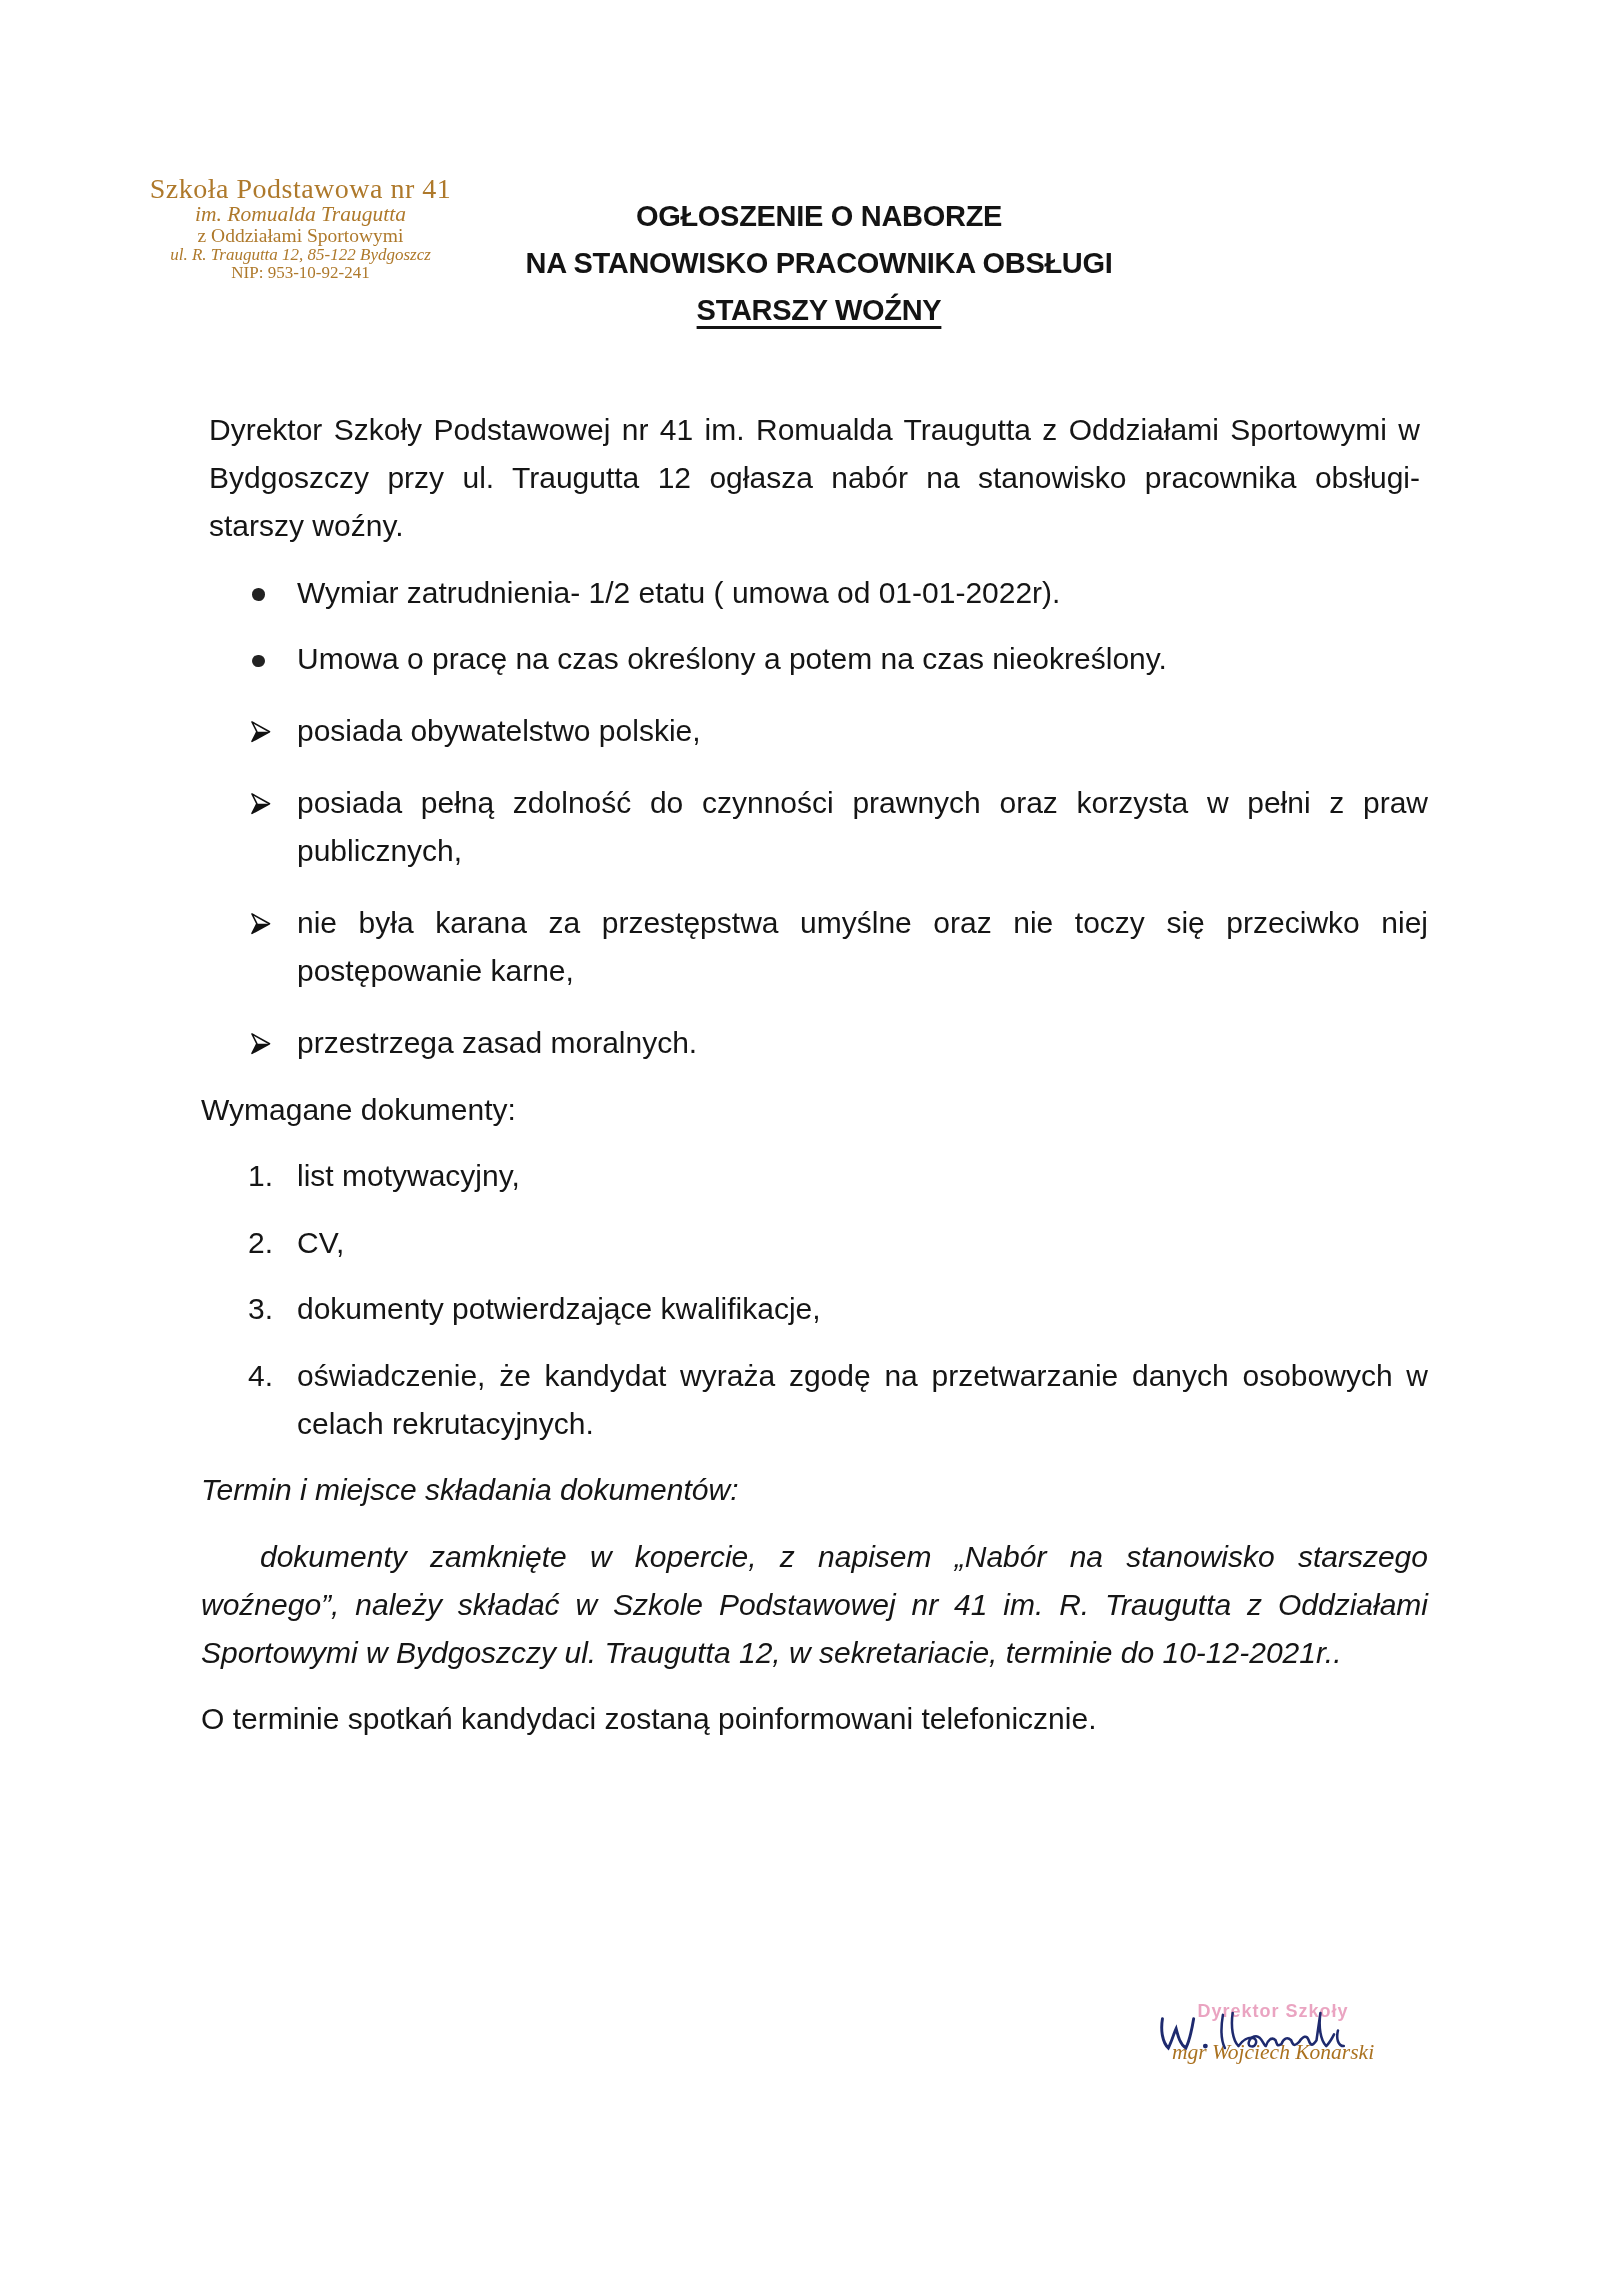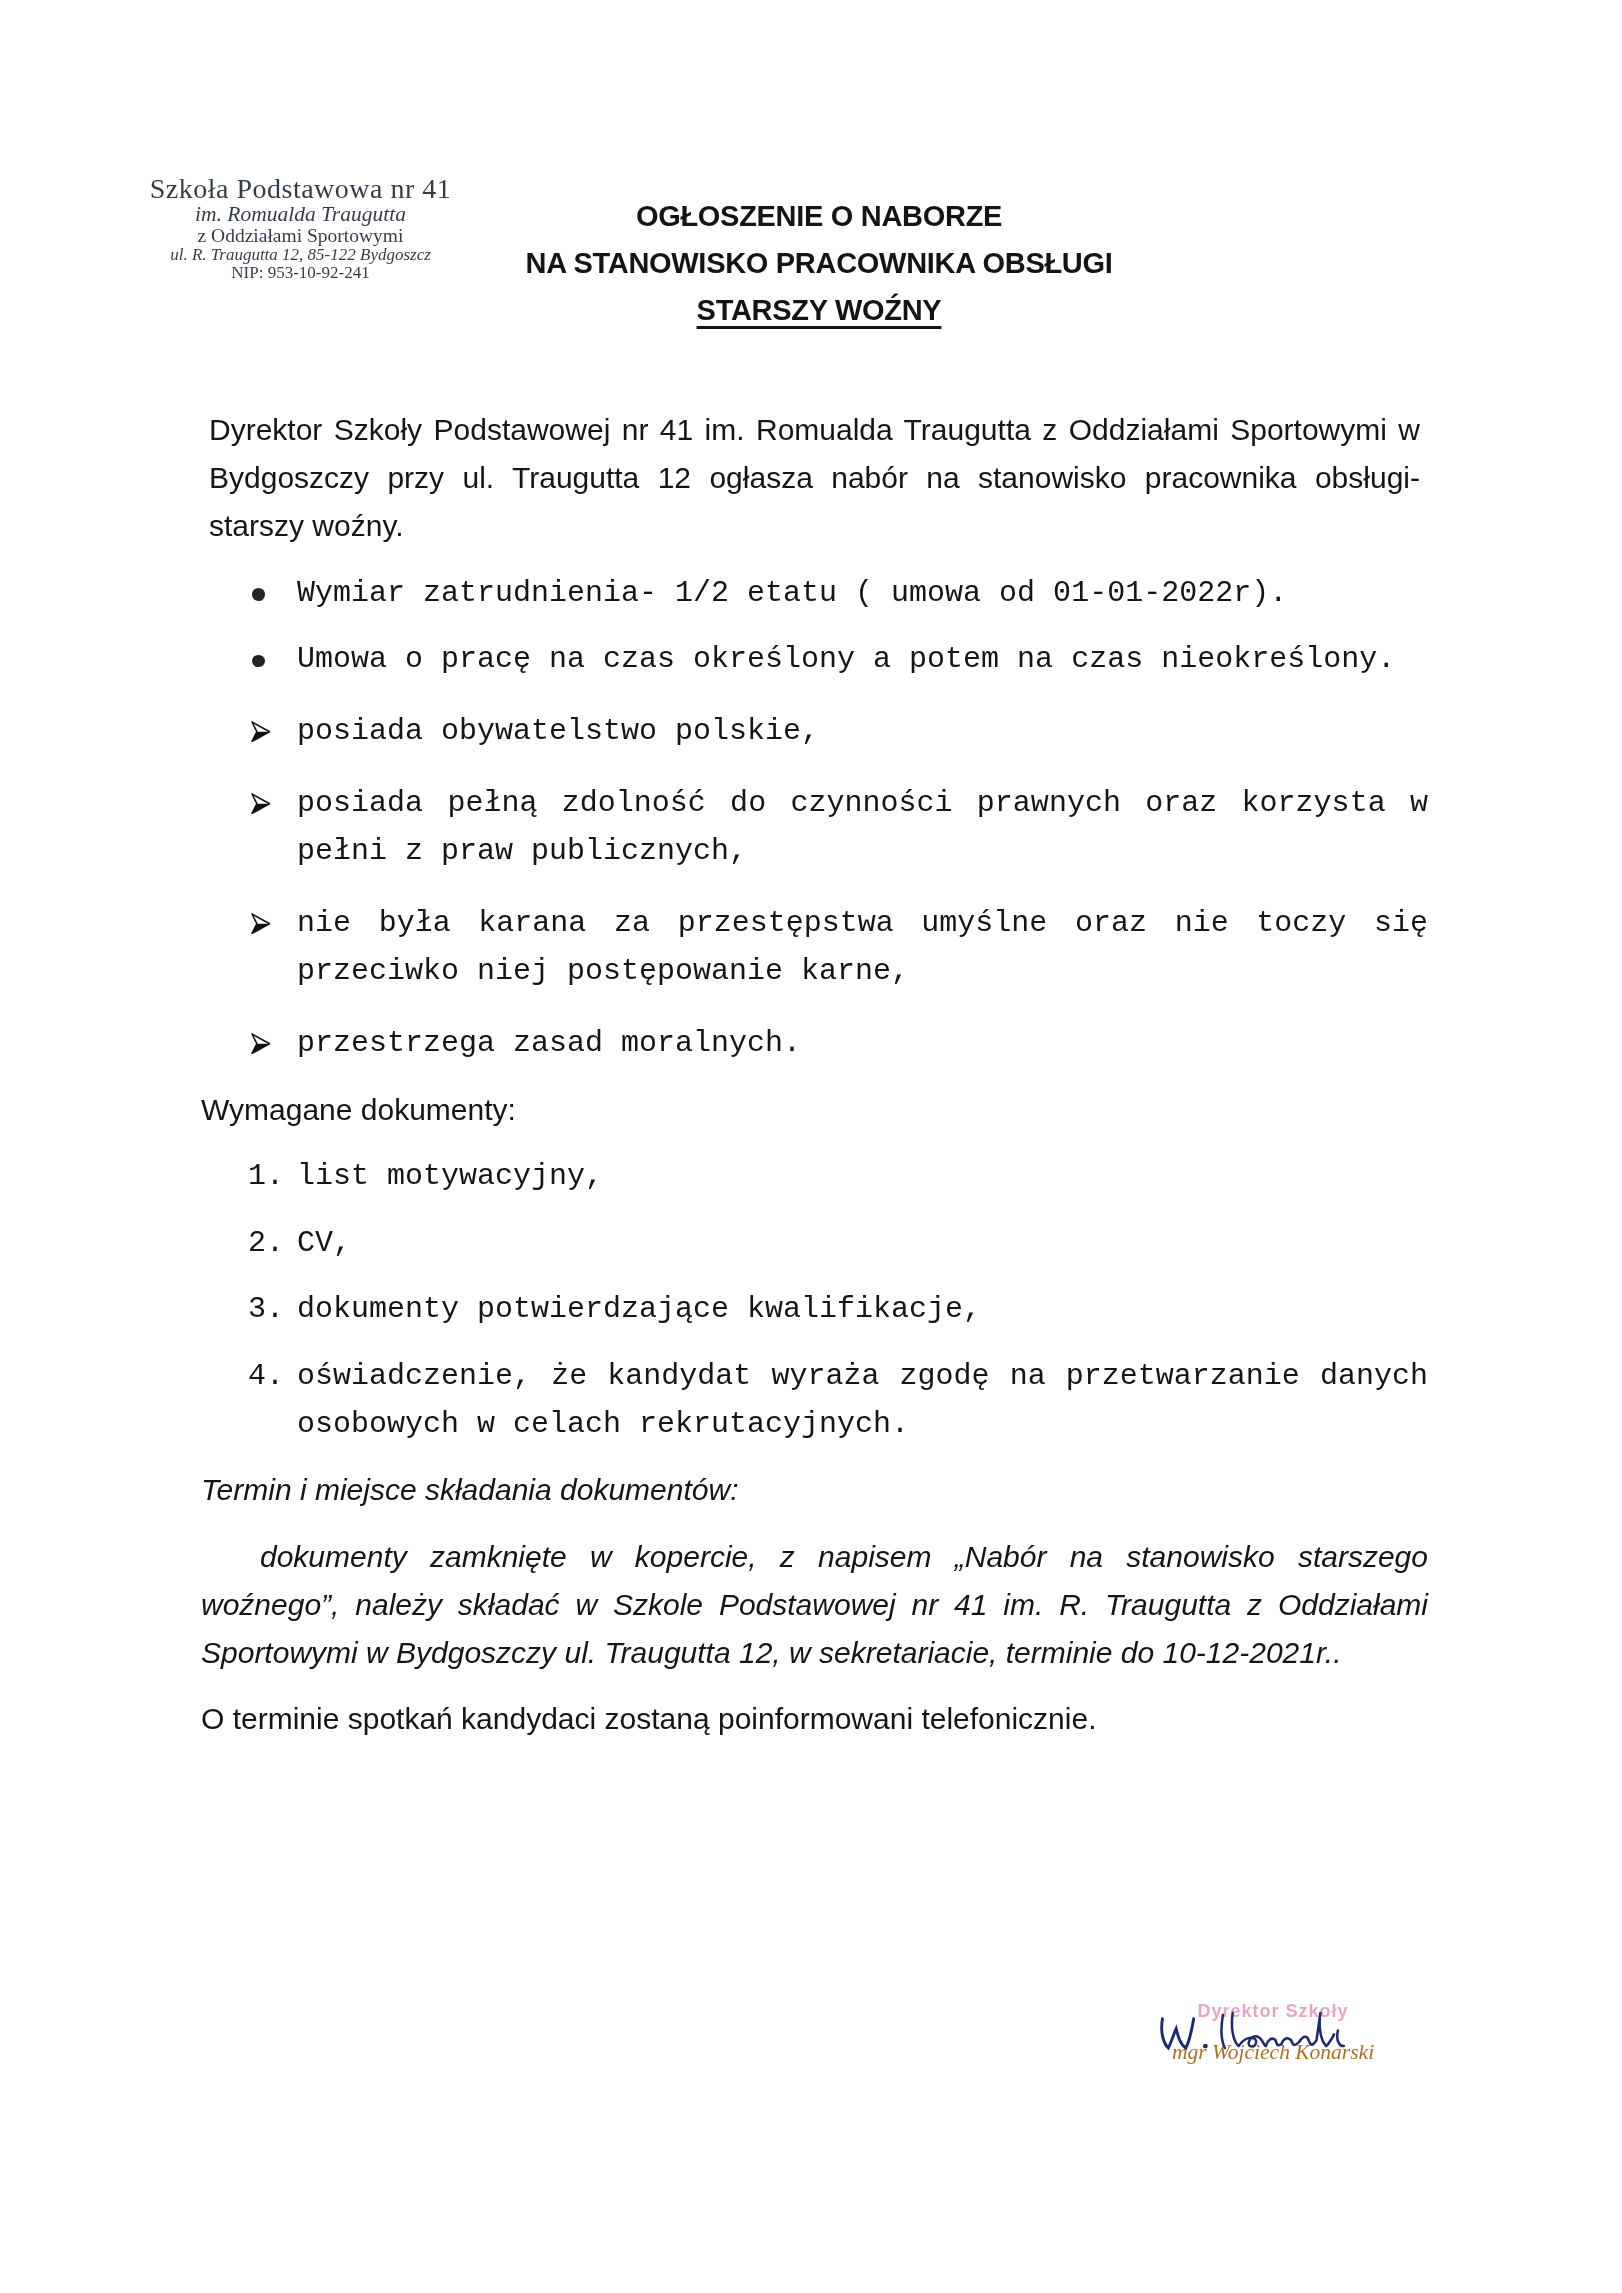--- a/index.html
+++ b/index.html
@@ -23,21 +23,21 @@
     }
 
     
     .stamp {
       position: absolute;
       left: 125px;
       top: 174px;
       width: 351px;
       text-align: center;
       font-family: "Liberation Serif", "DejaVu Serif", serif;
-      color: #0f172a;
+      color: #a16207;
       opacity: 0.85;
       line-height: 1.05;
     }
     .stamp .s1 { font-size: 28px; letter-spacing: 0.5px; }
     .stamp .s2 { font-size: 21.5px; font-style: italic; }
     .stamp .s3 { font-size: 19.5px; }
     .stamp .s4 { font-size: 17px; white-space: nowrap; font-style: italic; }
     .stamp .s5 { font-size: 17px; }
 
     
@@ -72,21 +72,20 @@
       color: #151515;
     }
     .p-justify {
       text-align: justify;
       margin: 8px;
     }
     .list {
       margin: 0;
       padding: 0;
       list-style: none;
-      font-family: Liberation Mono, monospace;
     }
     .list li {
       position: relative;
       padding-left: 96px;
       margin: 0;
       text-align: justify;
     }
     .bullets li { margin-top: 18.5px; }
     .bullets li:first-child { margin-top: 18.5px; }
     .bullet-dot {

